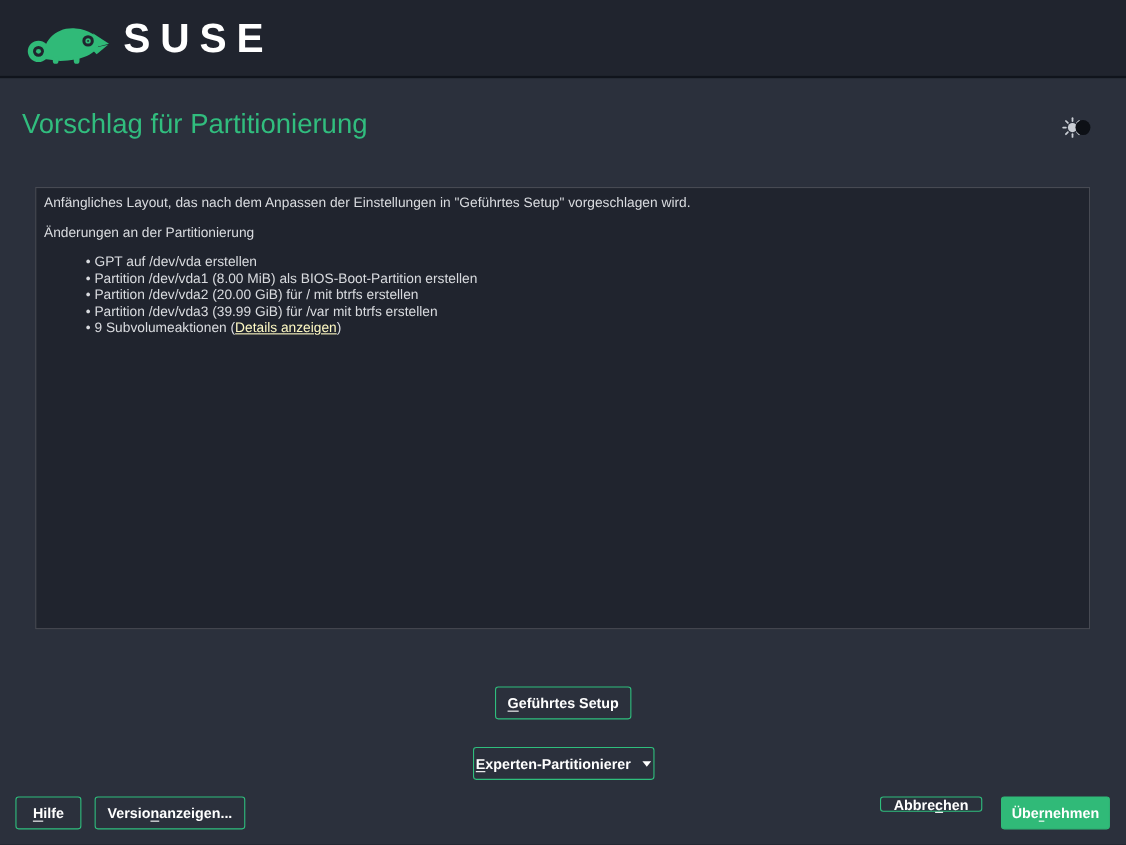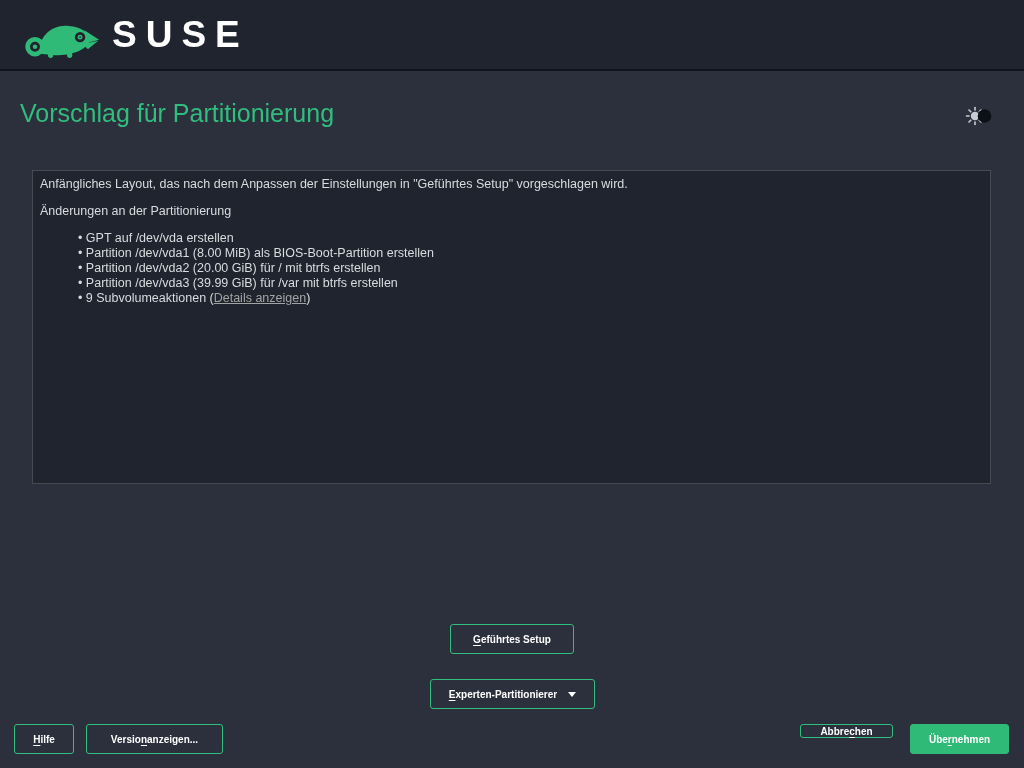--- a/index.html
+++ b/index.html
@@ -27,37 +27,37 @@
     position:absolute; left:20px; top:99px;
     font-size:25px; font-weight:500; color:#31bd7e;
   }
   .theme-toggle {
     position:absolute; right:30px; top:104px;
     background:none; border:none; cursor:pointer; padding:0;
   }
 
   
   .proposal-box {
-    position:absolute; left:32px; top:170px; width:959px; height:314px;
+    position:absolute; left:32px; top:170px; width:959px; height:402px;
     background:#20242e; border:1px solid #474a53;
     color:#d9dbdf; font-size:12.5px; line-height:14px;
     padding:6px 7px; overflow:hidden;
   }
   .proposal-box p.intro   { margin:0 0 13px 0; }
   .proposal-box p.heading { margin:0 0 13px 0; }
   .actions-list { list-style:none; padding-left:38px; }
   .actions-list li { line-height:15px; }
   .actions-list li::before { content:"• "; }
-  .details-link { color:#a3a3a3; text-decoration:underline; cursor:pointer; }
+  .details-link { color:#fef9c3; text-decoration:underline; cursor:pointer; }
 
   
   .btn {
     background:transparent; border:1px solid #2fbe7d; border-radius:3px;
     color:#ffffff; font-family:"Liberation Sans", sans-serif;
-    font-size:10px; font-weight:bold; cursor:pointer;
+    font-size:13px; font-weight:bold; cursor:pointer;
     display:inline-flex; align-items:center; justify-content:center;
   }
   .btn .u { text-decoration:underline; text-underline-offset:2px; }
   .btn-guided {
     position:absolute; left:450px; top:624px; width:124px; height:30px;
   }
   .btn-expert {
     position:absolute; left:430px; top:663px; width:165px; height:30px; gap:11px;margin-top:16px;
   }
   .caret {

